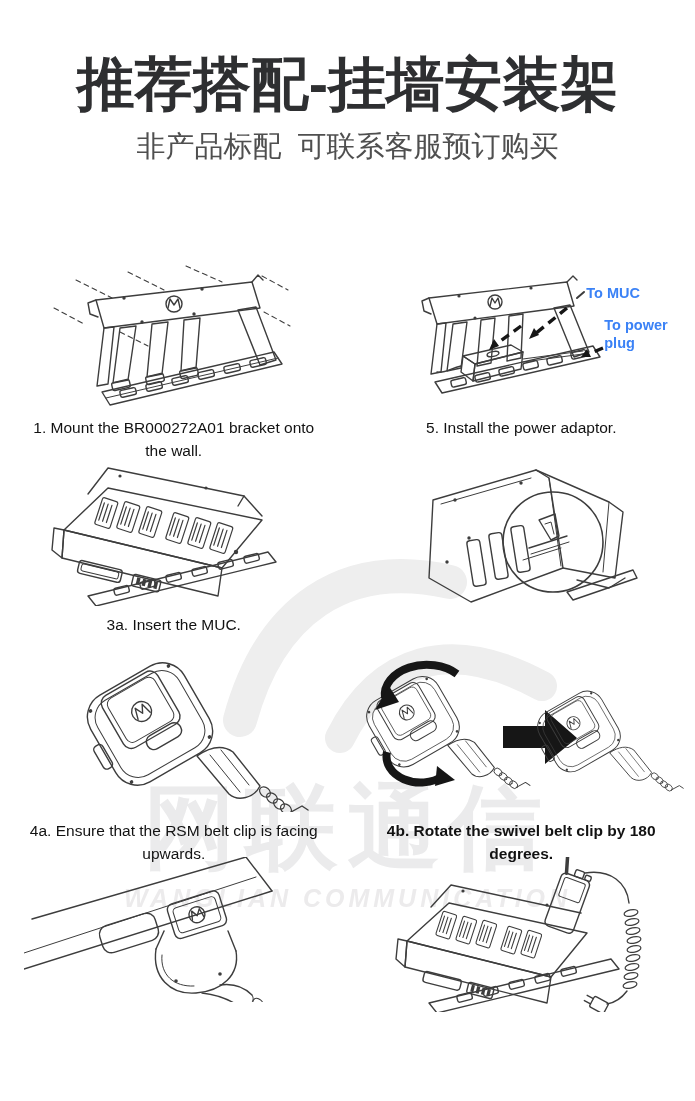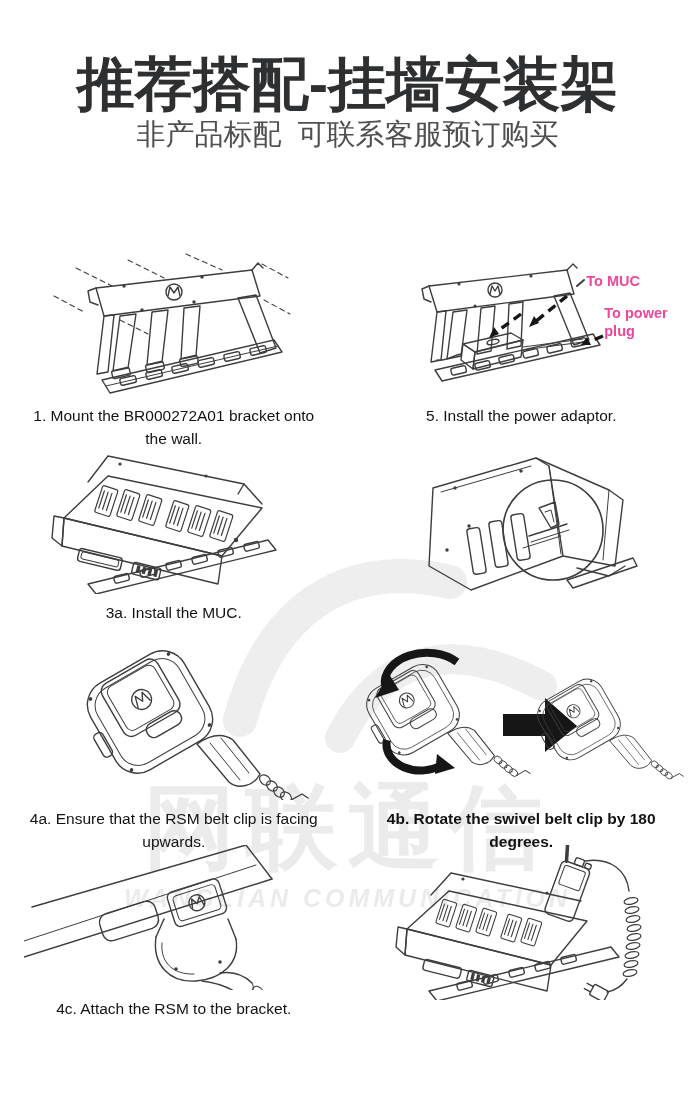--- a/index.html
+++ b/index.html
@@ -6,21 +6,21 @@
   body{
     width:695px;height:1101px;position:relative;overflow:hidden;
     font-family:"Liberation Sans","DejaVu Sans",sans-serif;
   }
   
   .title{
     margin:50px 0 0 0;text-align:center;font-size:58px;line-height:1.16;
     font-weight:700;color:#2e2f31;letter-spacing:0px;white-space:pre;
   }
   .subtitle{
-    margin:0 0 0 0;text-align:center;font-size:29px;line-height:1.2;
+    margin:12px 0 0 0;text-align:center;font-size:29px;line-height:1.2;
     font-weight:400;color:#4f4f4f;white-space:pre;
   }
   
   .wm{position:absolute;z-index:0;pointer-events:none;}
   .wm-cn{
     left:0;right:0;top:766px;text-align:center;font-size:92px;font-weight:700;
     color:#ebebec;letter-spacing:10px;white-space:pre;
   }
   .wm-en{
     left:0;right:0;top:884px;text-align:center;font-size:25px;font-weight:700;
@@ -33,21 +33,21 @@
     display:grid;grid-template-columns:1fr 1fr;
     grid-template-rows:192px 196px 205px 200px;
   }
   .step{margin:0;display:flex;flex-direction:column;align-items:center;justify-content:flex-start;}
   .fig{position:relative;flex:0 0 auto;}
   .cap{
     margin-top:4px;text-align:center;font-size:15.5px;line-height:1.45;color:#121212;
   }
   .w300{max-width:300px;text-align:center;} .w310{max-width:310px;font-weight:bold;} .w320{max-width:325px;} .w335{max-width:335px;}
   .anno{
-    position:absolute;font-size:14.5px;font-weight:600;color:#ec4899;line-height:1.25;
+    position:absolute;font-size:14.5px;font-weight:600;color:#3b82f6;line-height:1.25;
   }
   .anno-muc{left:215px;top:20px;}
   .anno-plug{left:233px;top:52px;width:70px;}
   svg .ln{stroke:#3d3d3d;fill:none;stroke-width:1.4;stroke-linejoin:round;stroke-linecap:round;}
   svg .thin{stroke-width:1;}
   svg .dash{stroke-dasharray:5 4;stroke-width:1.1;}
   svg .dot{fill:#3d3d3d;stroke:none;}
   svg .blk{fill:#161616;stroke:none;}
   svg .barc{stroke:#161616;fill:none;stroke-width:8;stroke-linecap:butt;}
   svg .bdash{stroke:#161616;fill:none;stroke-width:3.4;stroke-dasharray:9 6;stroke-linecap:butt;}
@@ -237,21 +237,21 @@
           <path d="M64,140 L244,96 L252,106 L72,150 Z"></path>
           <rect x="90" y="131" width="15" height="7" rx="2" transform="rotate(-14 97 134)"></rect>
           <rect x="116" y="125" width="15" height="7" rx="2" transform="rotate(-14 123 128)"></rect>
           <rect x="142" y="118" width="15" height="7" rx="2" transform="rotate(-14 149 121)"></rect>
           <rect x="168" y="112" width="15" height="7" rx="2" transform="rotate(-14 175 115)"></rect>
           <rect x="194" y="105" width="15" height="7" rx="2" transform="rotate(-14 201 108)"></rect>
           <rect x="220" y="99" width="15" height="7" rx="2" transform="rotate(-14 227 102)"></rect>
         </g>
       </svg>
     </div>
-    <figcaption class="cap w300">3a. Install the MUC.</figcaption>
+    <figcaption class="cap w300">3a. Insert the MUC.</figcaption>
   </figure>
 
   <figure class="step">
     <div class="fig">
       <svg width="300" height="155" viewBox="0 0 300 155">
         <g class="ln">
           <path d="M62,44 L165,14 L178,22 L192,112 L100,146 L58,122 Z"></path>
           <path d="M70,48 L160,22" class="thin"></path>
           <circle class="dot" cx="84" cy="44" r="1.7"></circle>
             <circle class="dot" cx="150" cy="27" r="1.7"></circle>
@@ -334,21 +334,20 @@
           <path d="M228,138 C232,144 226,150 216,150" class="thin"></path>
           <g stroke-width="1.2">
             <ellipse cx="234" cy="146" rx="5.5" ry="4" transform="rotate(38 234 146)"></ellipse>
             <ellipse cx="241" cy="151" rx="5.5" ry="4" transform="rotate(38 241 151)"></ellipse>
             <ellipse cx="248" cy="156" rx="5.5" ry="4" transform="rotate(38 248 156)"></ellipse>
           </g>
           <path d="M253,159 L264,152 L270,156"></path>
         </g>
       </svg>
     </div>
-    <figcaption class="cap w300">4c. Attach the RSM to the bracket.</figcaption>
   </figure>
 
   <figure class="step">
     <div class="fig">
       <svg width="300" height="155" viewBox="0 0 300 155">
         <g class="ln">
           <path d="M60,50 L80,28 L210,56"></path>
           <circle class="dot" cx="92" cy="34" r="1.6"></circle>
             <circle class="dot" cx="176" cy="48" r="1.6"></circle>
           <path d="M36,84 L78,46 L216,76 L180,120 Z"></path>

